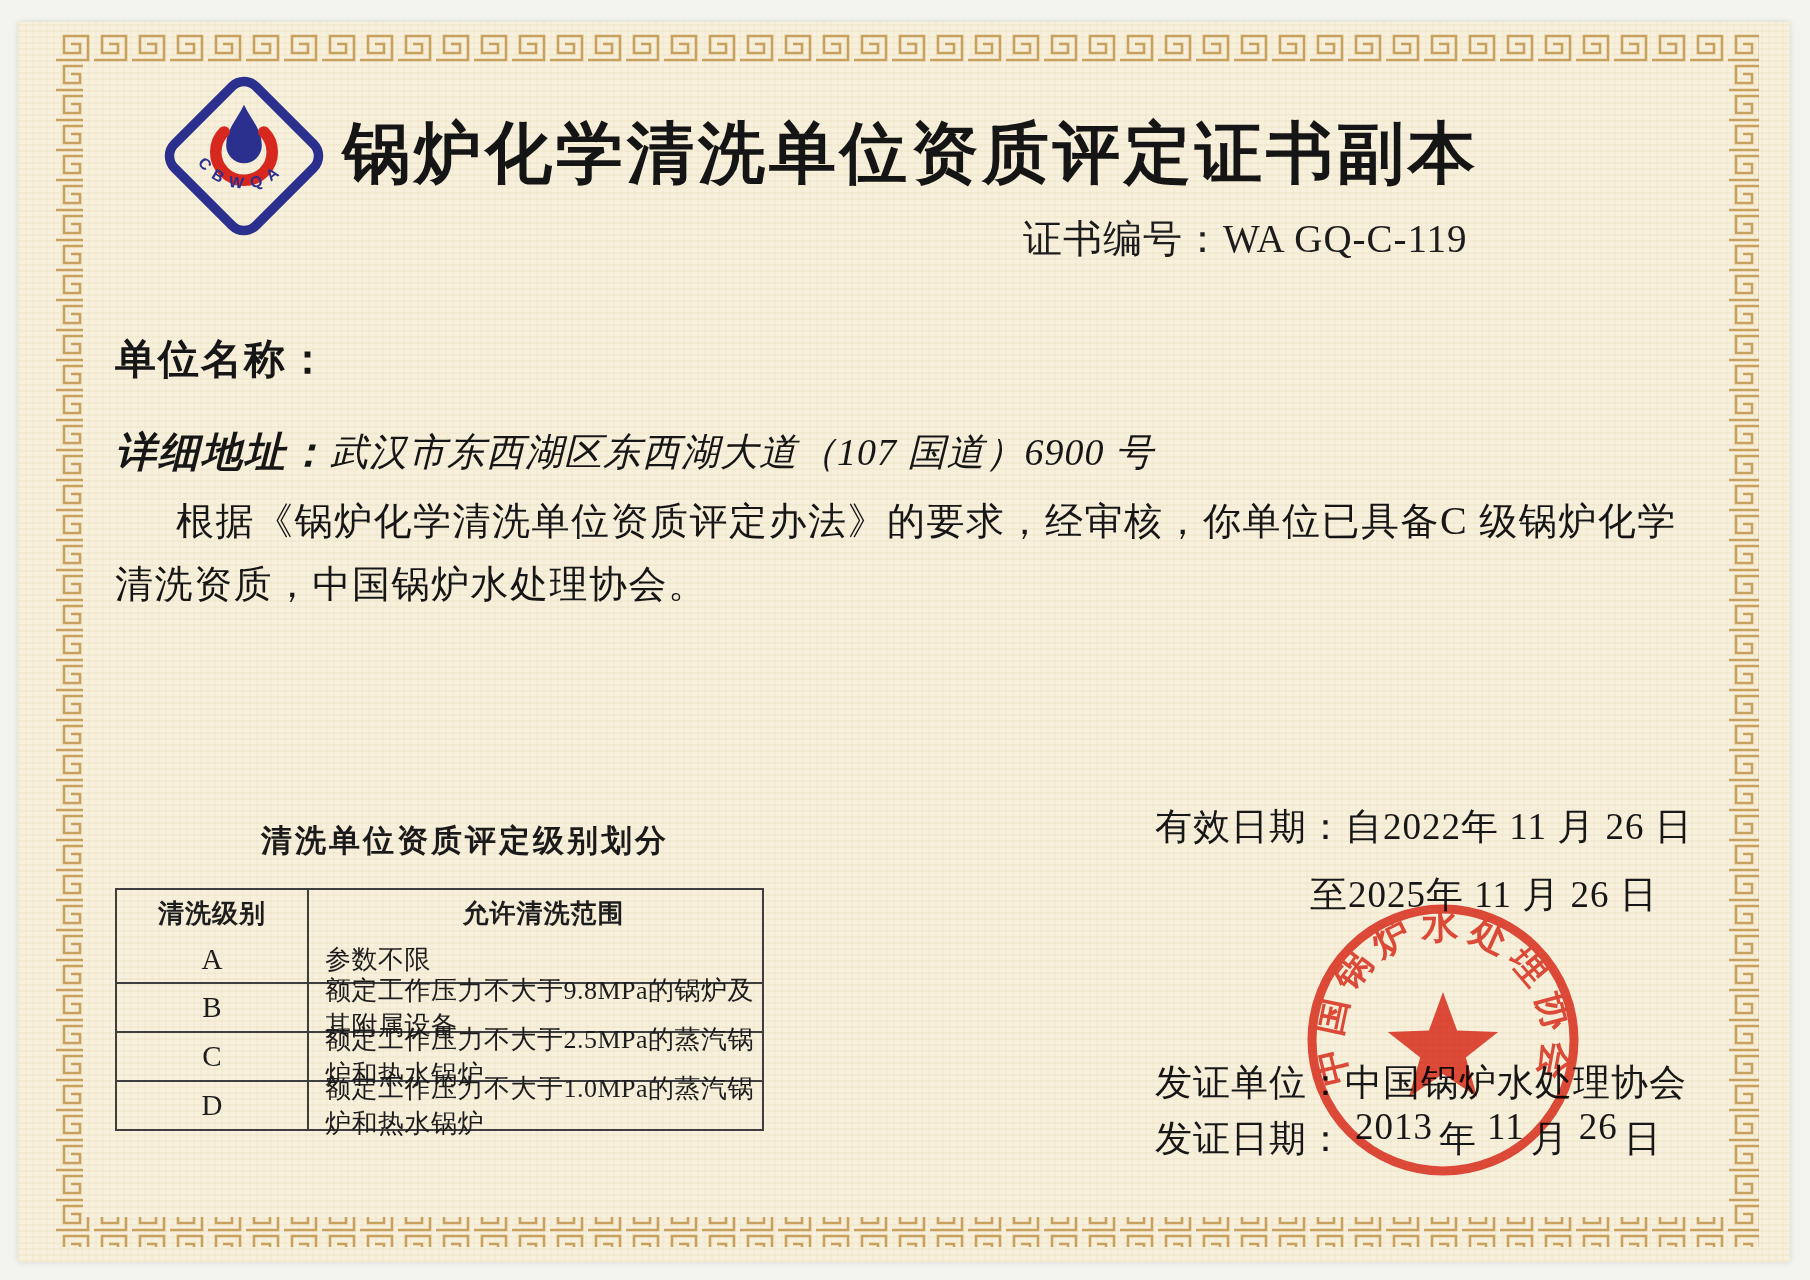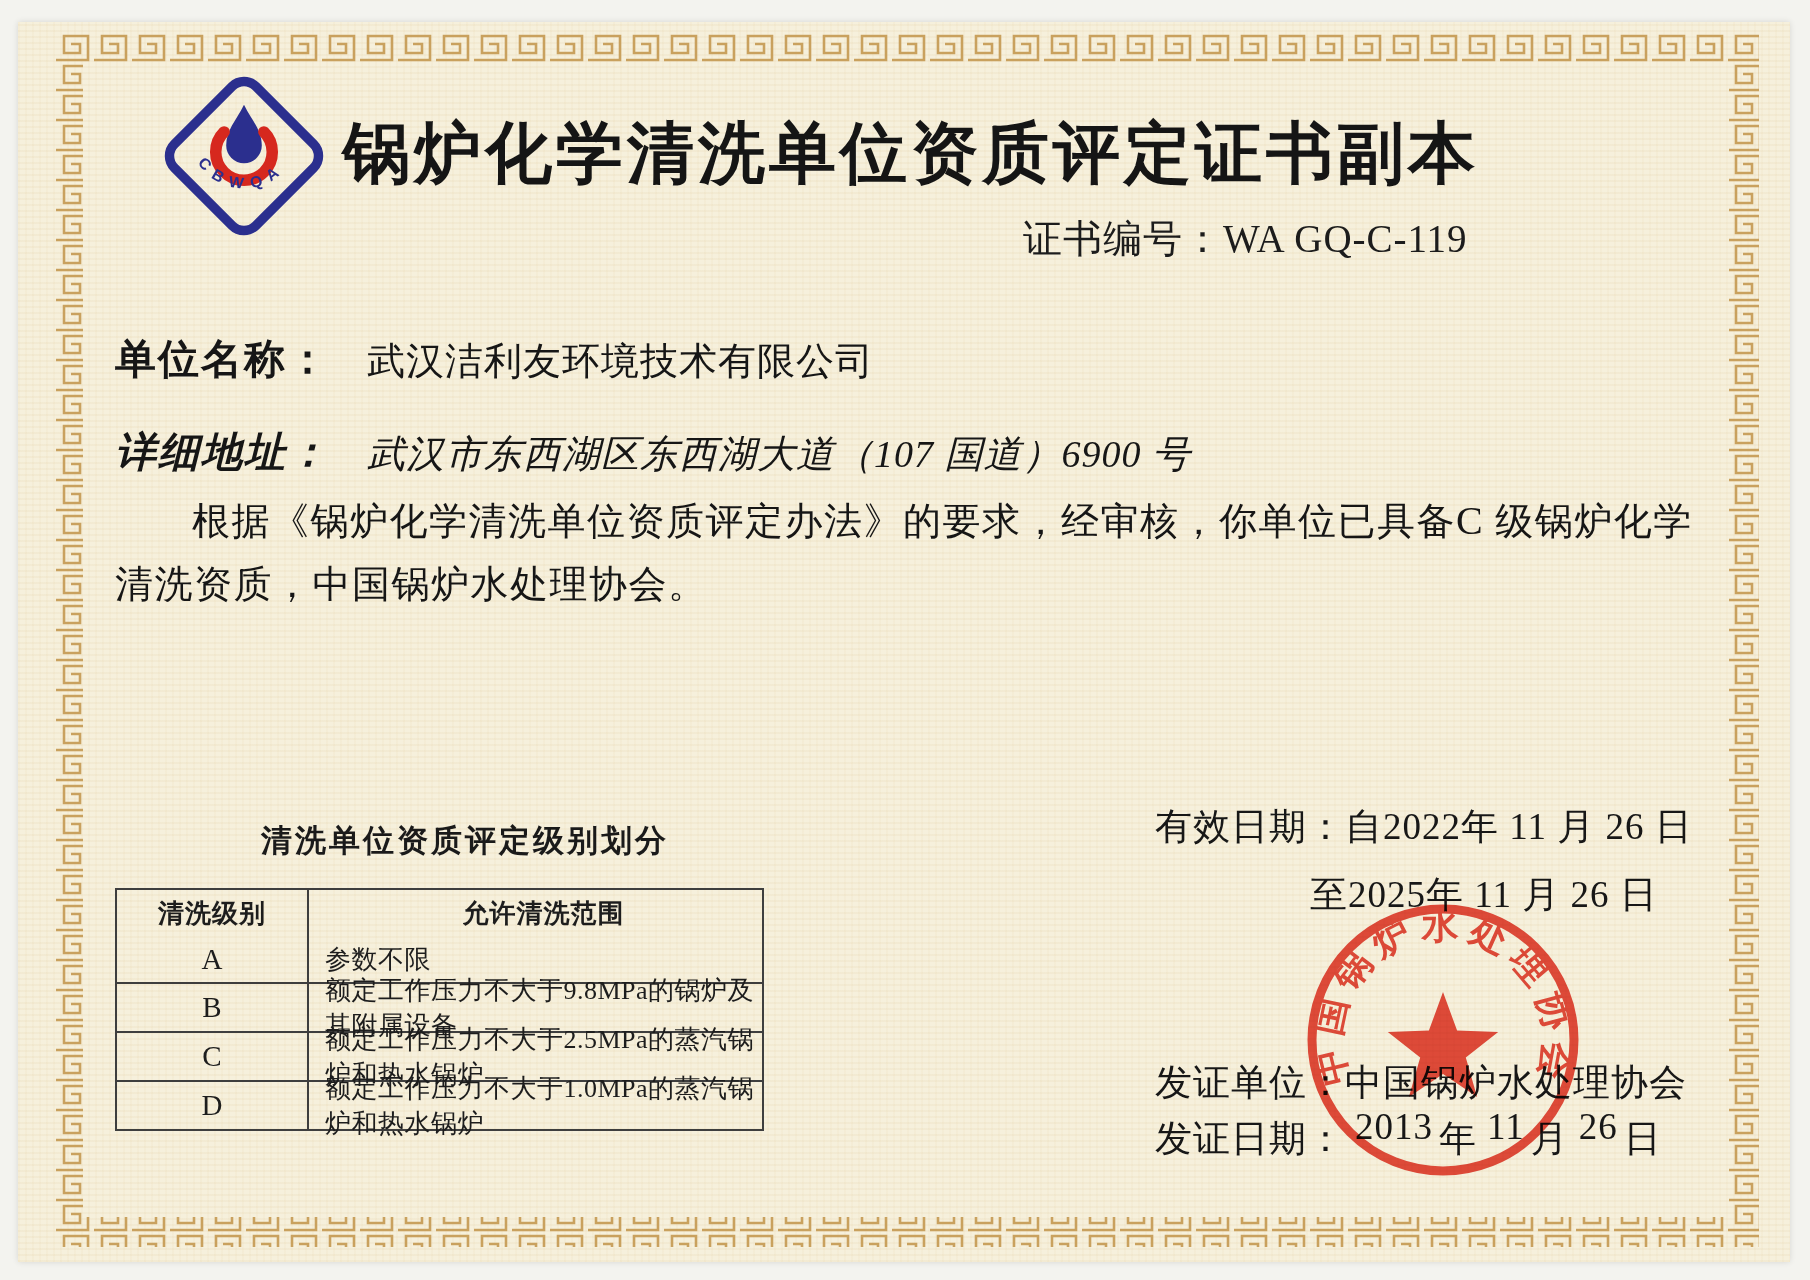--- a/index.html
+++ b/index.html
@@ -20,27 +20,27 @@
   .abs{position:absolute;}
   .frame-svg{position:absolute;left:35px;top:11px;}
   .title{
     left:325px;top:86px;width:1200px;
     font-size:67px;font-weight:700;color:#151515;letter-spacing:4px;
     white-space:nowrap;
   }
   .certno{
     left:1005px;top:190px;font-size:39px;color:#1c1c1c;letter-spacing:1px;white-space:nowrap;
   }
-  .fieldline{display:flex;align-items:flex-end;white-space:nowrap;color:#161616;gap:37px;}
+  .fieldline{display:flex;align-items:center;white-space:nowrap;color:#161616;}
   .fieldline .lbl{font-size:41px;font-weight:700;letter-spacing:2px;}
   .fieldline .val{font-size:38px;letter-spacing:1px;}
   .unit-line{left:97px;top:310px;}
   .addr-line{left:97px;top:403px;font-style:italic;}
   .para{font-size:38px;color:#161616;letter-spacing:1.5px;white-space:nowrap;}
-  .para1{left:174px;top:474px;}
+  .para1{left:158px;top:474px;}
   .para2{left:97px;top:537px;}
   .grade{font-family:"Liberation Serif","DejaVu Serif",serif;font-size:40px;font-weight:400;}
   .tbl-title{left:152px;top:798px;width:590px;text-align:center;
     font-size:31px;font-weight:700;color:#1a1a1a;letter-spacing:3px;}
   .qtable{left:97px;top:866px;width:645px;border:2px solid #3e3e3e;color:#1d1d1d;}
   .qtable .trow{display:flex;border-top:2px solid #3e3e3e;height:47px;}
   .qtable .trow:first-child{border-top:none;height:46px;}
   .qtable .c1{width:190px;border-right:2px solid #3e3e3e;display:flex;align-items:center;justify-content:center;}
   .qtable .c2{flex:1;display:flex;align-items:center;padding-left:16px;}
   .qtable .hdr{font-size:26px;font-weight:700;letter-spacing:1px;}
@@ -82,21 +82,20 @@
       <textPath href="#logo-arc" startOffset="8">C B W Q A</textPath>
     </text>
   </svg>
 
   <div class="abs title">锅炉化学清洗单位资质评定证书副本</div>
 
   <div class="abs certno"><span>证书编号：</span><span>WA GQ-C-119</span></div>
 
   <div class="abs fieldline unit-line">
     <span class="lbl">单位名称：</span>
-    <span class="val">武汉洁利友环境技术有限公司</span>
   </div>
 
   <div class="abs fieldline addr-line">
     <span class="lbl">详细地址：</span>
     <span class="val">武汉市东西湖区东西湖大道（107 国道）6900 号</span>
   </div>
 
   <div class="abs para para1"><span>根据《锅炉化学清洗单位资质评定办法》的要求，经审核，你单位已具备</span><span class="grade">C</span><span> 级锅炉化学</span></div>
   <div class="abs para para2">清洗资质，中国锅炉水处理协会。</div>
 

